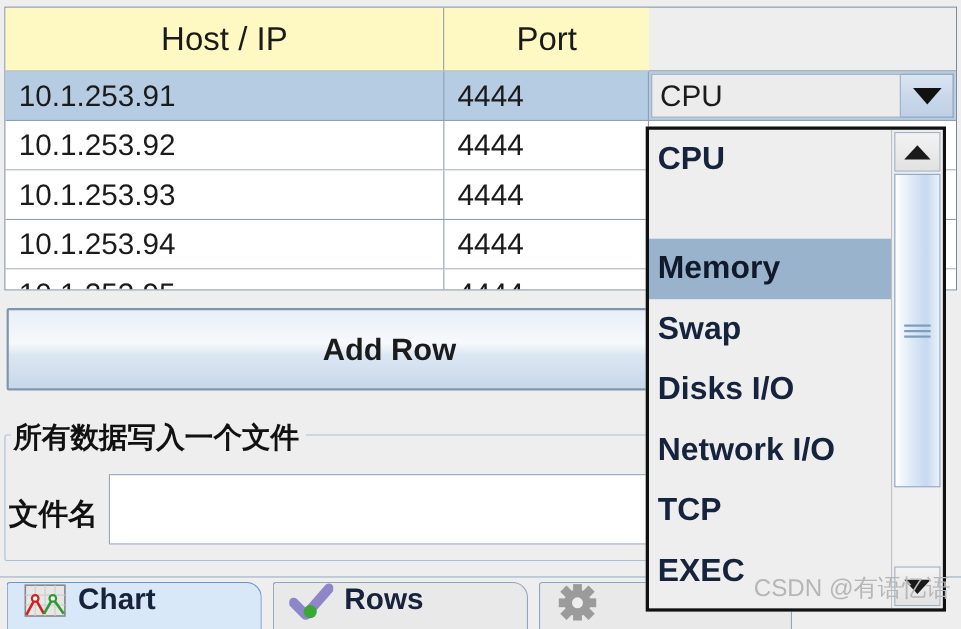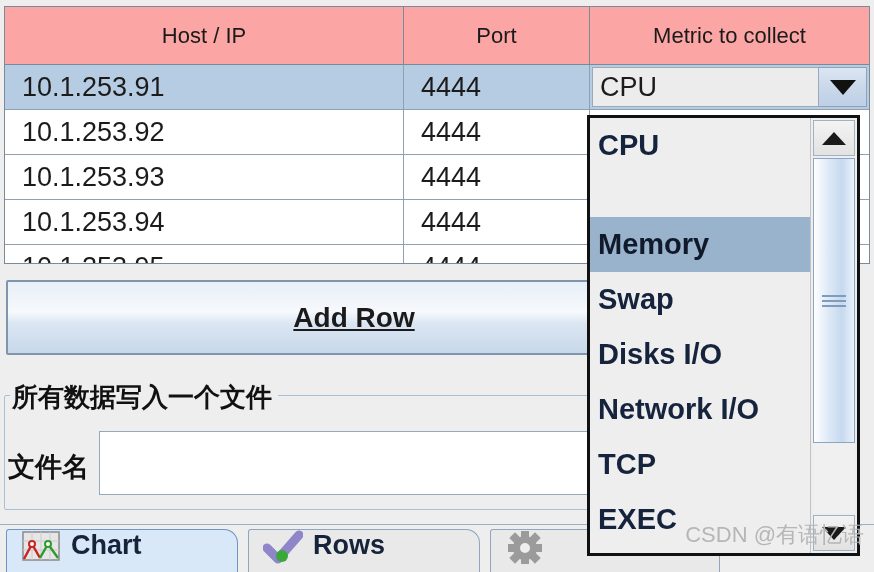--- a/index.html
+++ b/index.html
@@ -30,25 +30,25 @@
     overflow: hidden;
   }
   .thead {
     display: flex;
     height: 58px;
     background: #eeeeee;
     border-bottom: 1px solid #7a8a99;
     box-sizing: border-box;
   }
   .th {
-    background: #fca5a5;
+    background: #fef9c3;
     display: flex;
     align-items: center;
     justify-content: center;
-    font-size: 22px;
+    font-size: 30px;
     color: #1a1a1a;
     border-right: 1px solid #7a8a99;
     box-sizing: border-box;
     height: 100%;
   }
   .th:last-child { border-right: none; }
   .col-host { width: 399px; flex: 0 0 399px; }
   .col-port { width: 186px; flex: 0 0 186px; }
   .col-metric { width: 279px; flex: 0 0 279px; }
 
@@ -56,21 +56,21 @@
     display: flex;
     height: 45px;
     box-sizing: border-box;
     border-bottom: 1px solid #8fa0b0;
     background: #ffffff;
   }
   .trow.selected { background: #b6cce2; }
   .td {
     display: flex;
     align-items: center;
-    padding-left: 17px;
+    padding-left: 12px;
     font-size: 27px;
     color: #1b1b1b;
     border-right: 1px solid #8fa0b0;
     box-sizing: border-box;
     height: 100%;
     overflow: hidden;
     white-space: nowrap;
   }
   .td:last-child { border-right: none; }
 
@@ -122,21 +122,20 @@
     background: linear-gradient(to bottom, #e8eff8 0%, #f6f9fc 42%, #dbe6f3 58%, #c7d8ea 100%);
     border: 2px solid #7f95ab;
     border-radius: 2px;
     display: flex;
     align-items: center;
     justify-content: center;
     font-size: 28px;
     font-weight: bold;
     color: #1b1b1b;
     box-sizing: border-box;
-    text-decoration: underline;
   }
 
   
   .titled-panel {
     position: absolute;
     left: 4px;
     top: 382px;
     width: 794px;
     height: 132px;
     box-sizing: border-box;
@@ -336,21 +335,20 @@
 </style>
 </head>
 <body>
 
 <div id="app">
 
   <div class="table-wrap">
     <div class="thead">
       <div class="th col-host">Host / IP</div>
       <div class="th col-port">Port</div>
-      <div class="th col-metric">Metric to collect</div>
     </div>
 
     <div class="trow selected">
       <div class="td col-host">10.1.253.91</div>
       <div class="td col-port">4444</div>
       <div class="td col-metric" style="padding-left:0;">
         <div class="combo-editor">
           <div class="combo-field">CPU</div>
           <div class="combo-arrow-btn">
             <span class="tri-down"></span>

